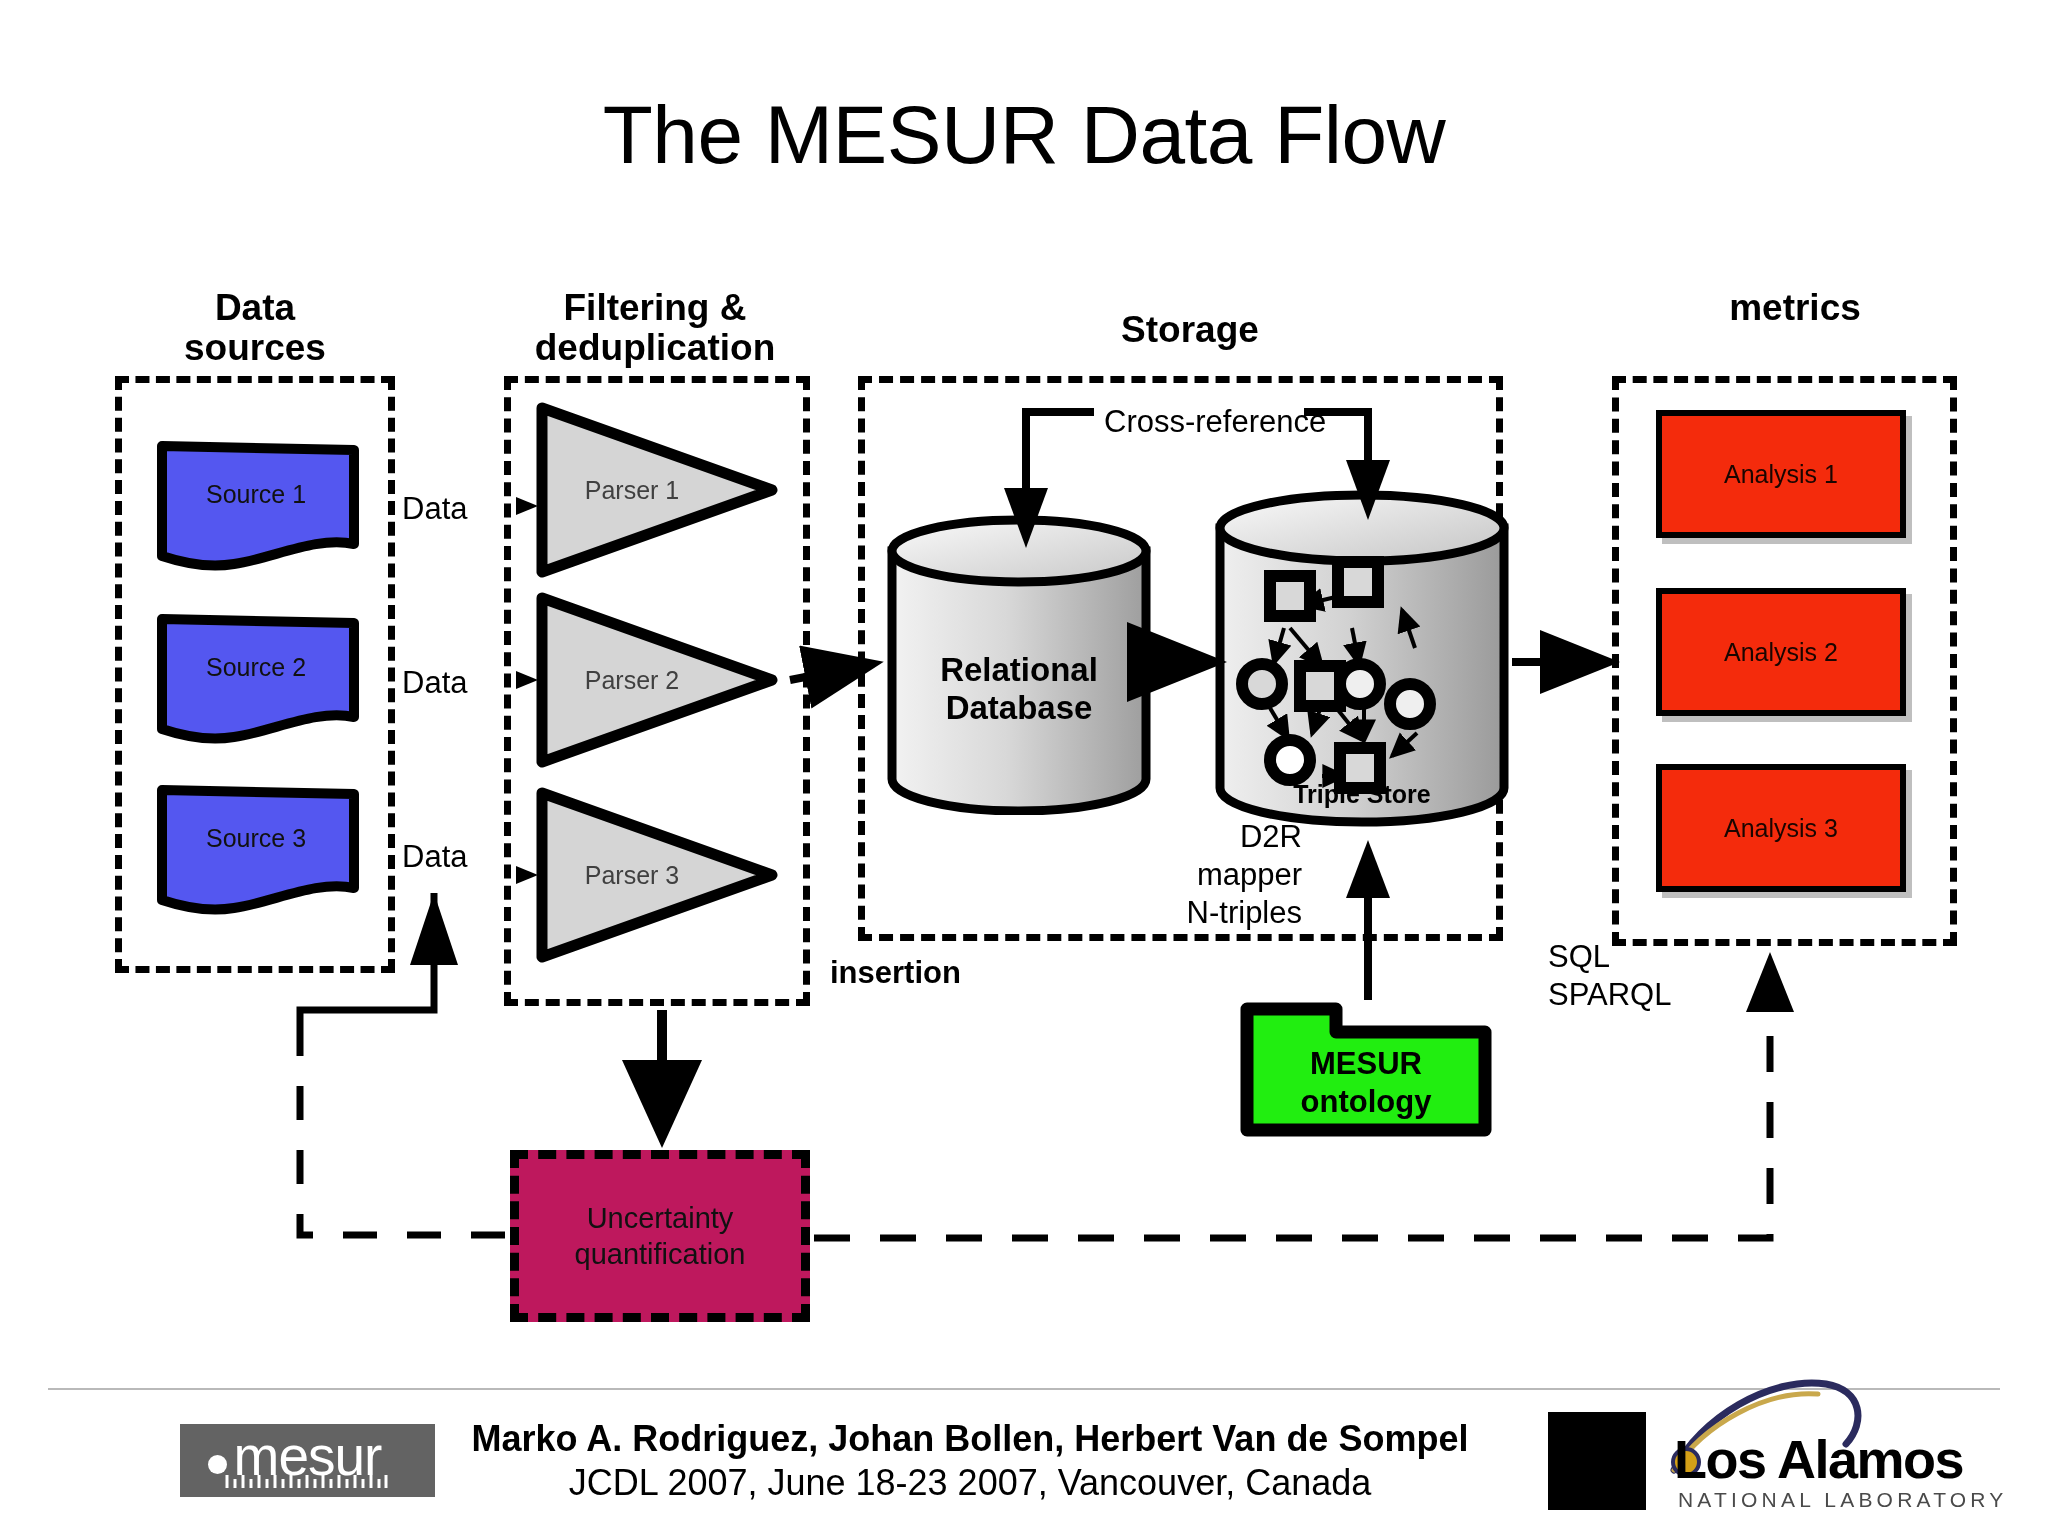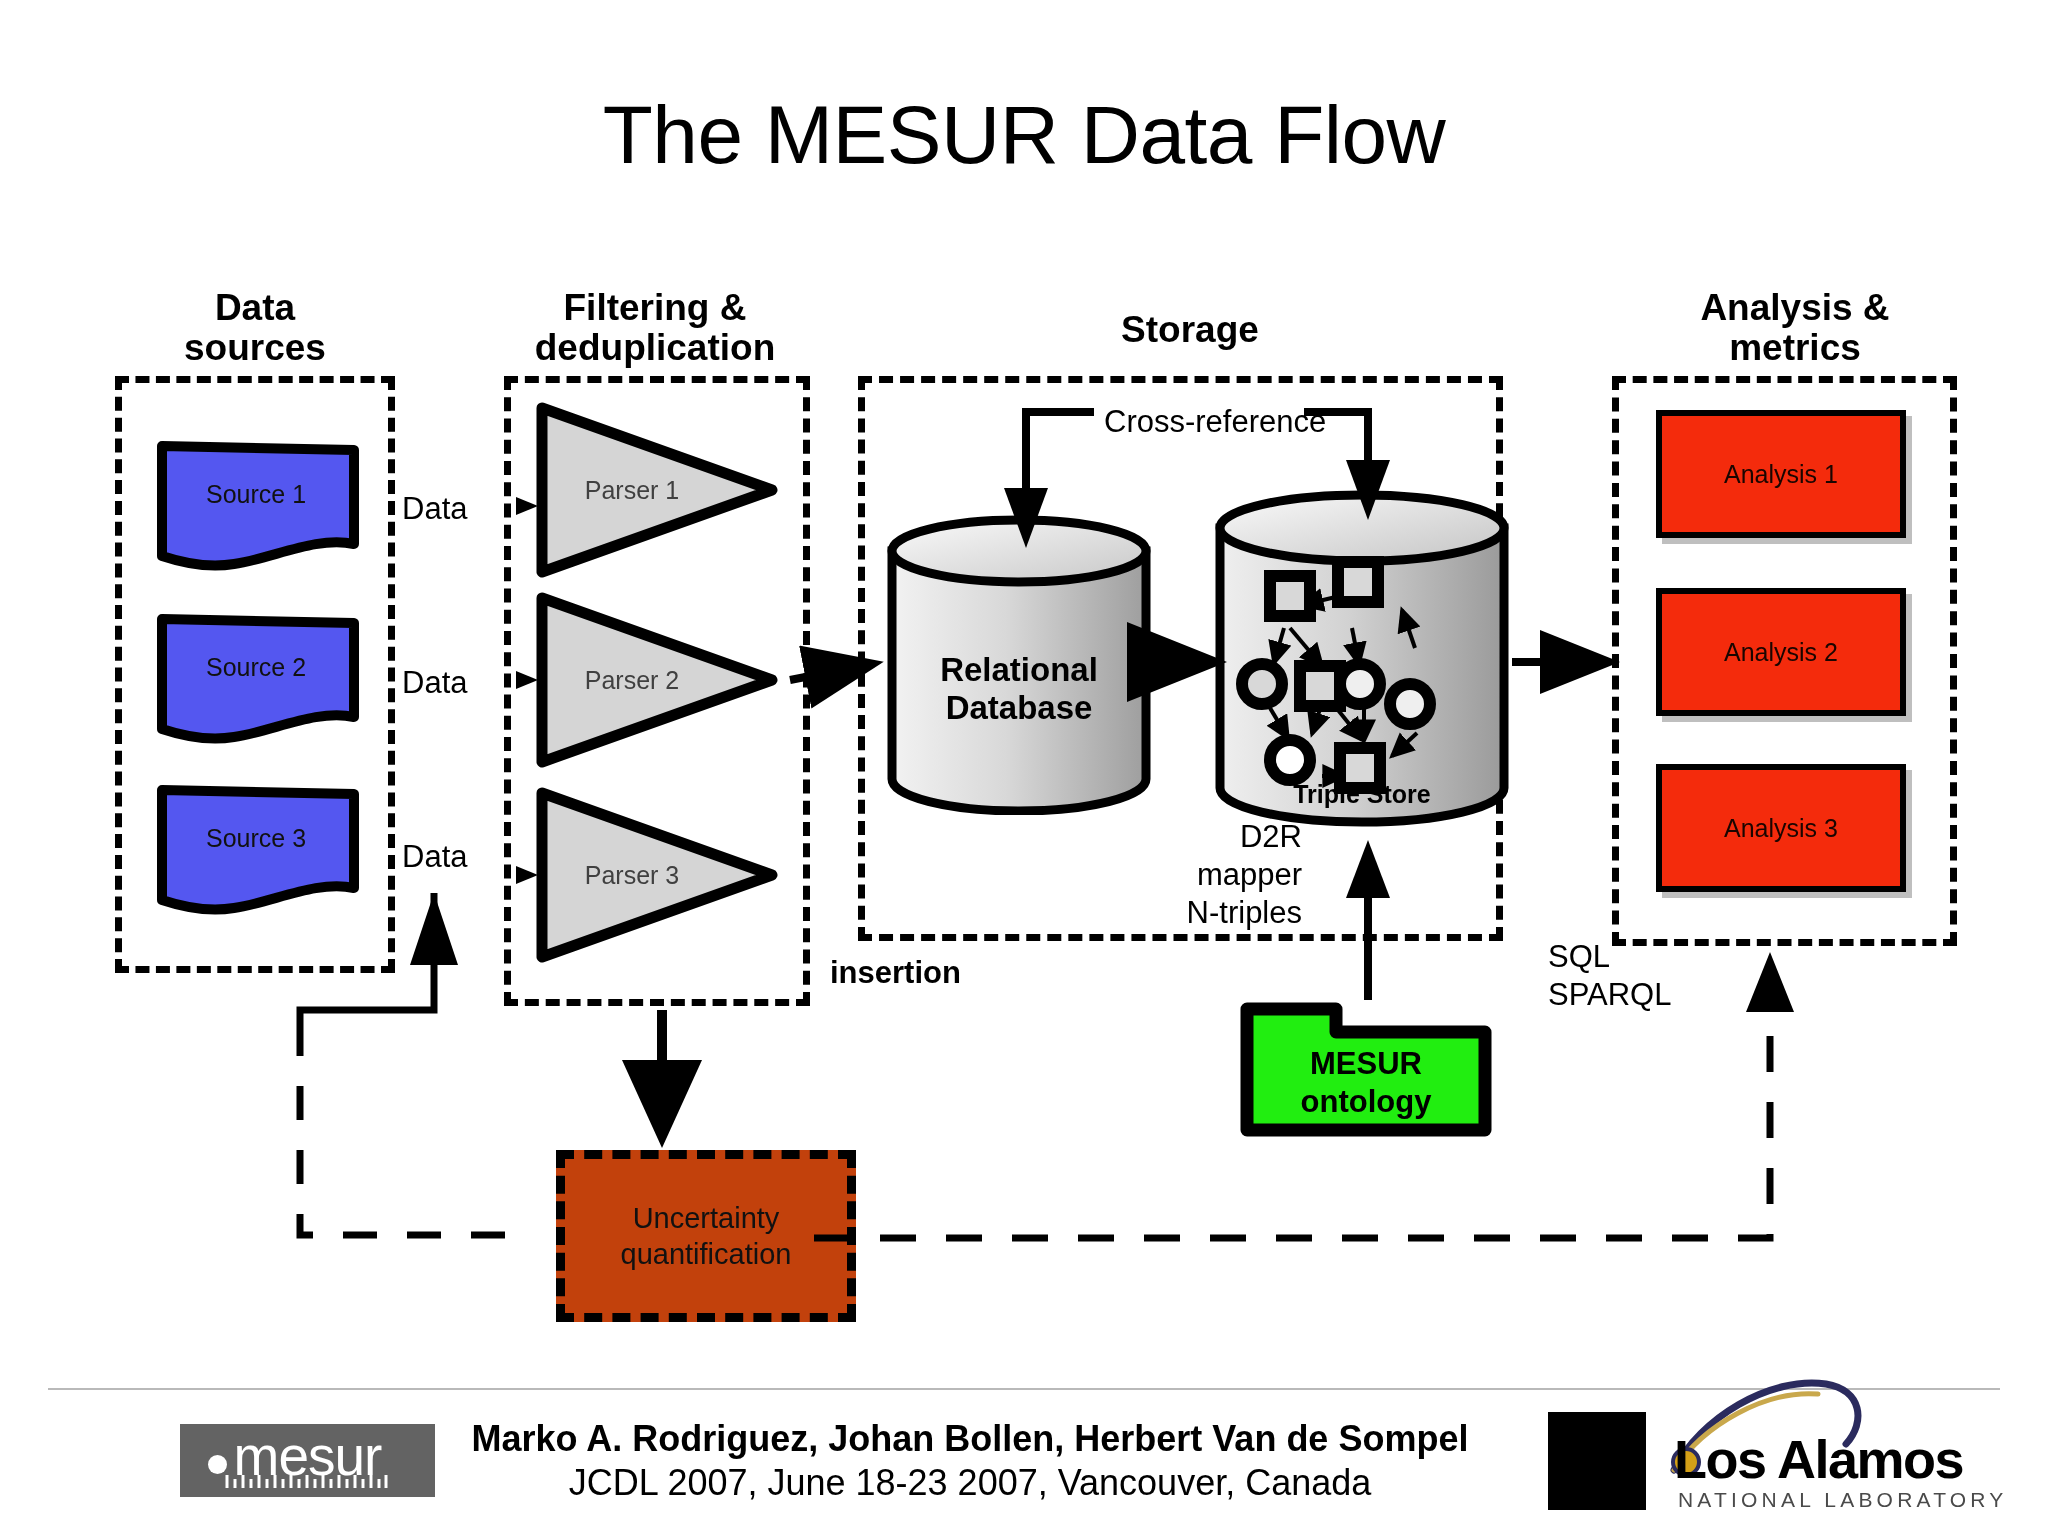--- a/index.html
+++ b/index.html
@@ -53,23 +53,23 @@
     position:absolute;text-align:center;font-weight:bold;font-size:25px;color:#000;
   }
 
   .analysis-box{
     position:absolute;background:#F42B0C;border:6px solid #000;box-sizing:border-box;
     display:flex;align-items:center;justify-content:center;
     font-size:25px;color:#1a0500;box-shadow:6px 6px 0 rgba(0,0,0,0.25);
   }
 
   .uncert{
-    position:absolute;background:#c2410c;border:9px dashed #000;box-sizing:border-box;
+    position:absolute;background:#be185d;border:9px dashed #000;box-sizing:border-box;
     display:flex;align-items:center;justify-content:center;text-align:center;
-    font-size:29px;color:#111;line-height:1.25;margin-left:46px;
+    font-size:29px;color:#111;line-height:1.25;
   }
 
   .ontology{
     position:absolute;
   }
   .ontology-label{
     position:absolute;left:0;top:26px;width:100%;height:calc(100% - 26px);
     display:flex;align-items:center;justify-content:center;text-align:center;
     font-size:31px;font-weight:bold;color:#000;line-height:1.22;
   }
@@ -119,21 +119,20 @@
   <div class="group-head" style="left:490px;top:288px;width:330px;">
     <div>Filtering &amp;</div>
     <div>deduplication</div>
   </div>
 
   <div class="group-head" style="left:1020px;top:310px;width:340px;">
     <div>Storage</div>
   </div>
 
   <div class="group-head" style="left:1610px;top:288px;width:370px;">
-    <div>Analysis &amp;</div>
     <div>metrics</div>
   </div>
 
   <div class="dashbox" style="left:115px;top:376px;width:280px;height:597px;"></div>
   <div class="dashbox" style="left:504px;top:376px;width:306px;height:630px;"></div>
   <div class="dashbox" style="left:858px;top:376px;width:645px;height:565px;"></div>
   <div class="dashbox" style="left:1612px;top:376px;width:345px;height:570px;"></div>
 
   <div class="source-doc" style="left:156px;top:440px;width:200px;height:125px;">
     <svg width="210" height="135" viewBox="0 0 210 135">

